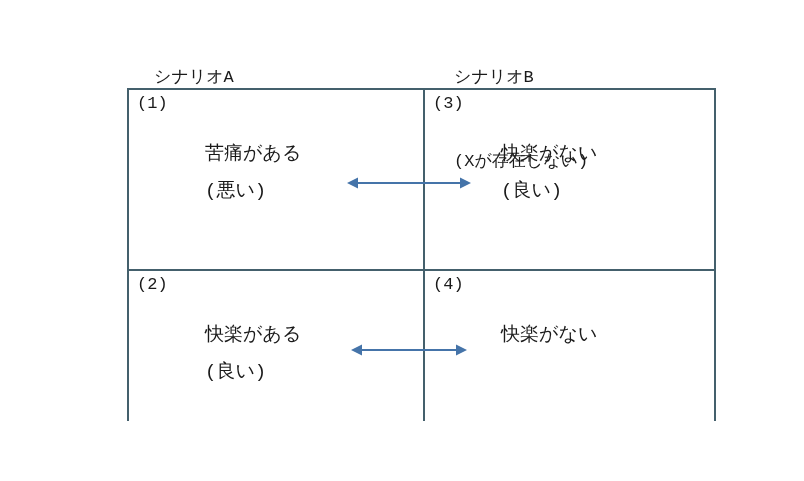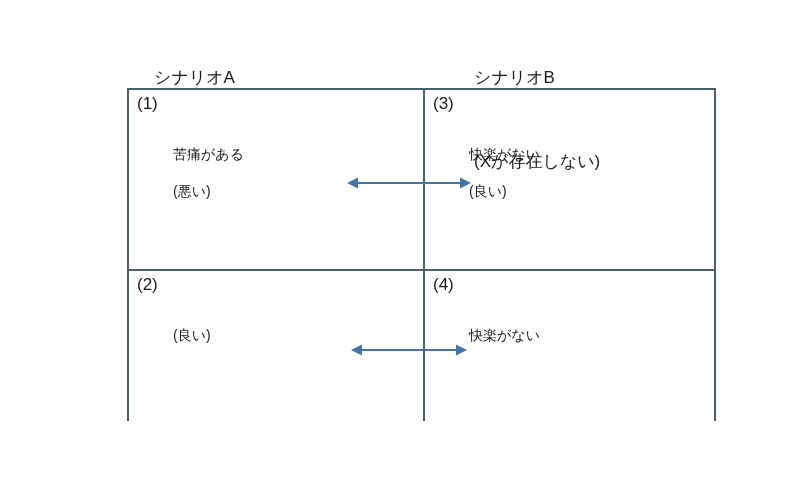--- a/index.html
+++ b/index.html
@@ -2,33 +2,33 @@
 <html style="--border: #44606c; --arrow: #4574a9; --text: #1a1a1a;"><head>
 <meta charset="utf-8">
 <style>
   * { margin: 0; padding: 0; box-sizing: border-box; }
   html, body { background: #ffffff; }
   #canvas {
     position: relative;
     width: 804px;
     height: 421px;
     background: #ffffff;
-    font-family: Liberation Sans, sans-serif;
+    font-family: Liberation Mono, monospace;
     color: var(--text, #1a1a1a);
     overflow: hidden;
   }
   .col-header {
     position: absolute;
     top: 8px;
     font-size: 17px;
     line-height: 28px;
     white-space: pre;
   }
   #col-header-a { left: 154px; }
-  #col-header-b { left: 474px; }
+  #col-header-b { left: 454px; }
 
   .matrix {
     position: absolute;
     left: 127px;
     top: 88px;
     width: 589px;
     height: 349px;
     border: 2px solid var(--border, #44606c);
   }
   .v-divider {
@@ -52,22 +52,22 @@
   #cell-3 { left: 296px; top: 0;     width: 289px; height: 179px; }
   #cell-2 { left: 0;     top: 181px; width: 294px; height: 164px; }
   #cell-4 { left: 296px; top: 181px; width: 289px; height: 164px; }
 
   .cell-number {
     margin: 2px 0 0 8px;
     font-size: 17px;
     line-height: 24px;
   }
   .cell-content {
-    margin: 20px 0 0 44px;
-    font-size: 14px;
+    margin: 20px 0 0 76px;
+    font-size: 19px;
     line-height: 37px;
   }
   .arrow {
     position: absolute;
     overflow: visible;
   }
   .arrow line    { stroke: var(--arrow, #4574a9); stroke-width: 2; }
   .arrow polygon { fill: var(--arrow, #4574a9); }
   #arrow-top    { left: 346px; top: 172px; }
   #arrow-bottom { left: 350px; top: 339px; }
@@ -101,20 +101,21 @@
       <div class="cell-number">(3)</div>
       <div class="cell-content">
         <div>快楽がない</div>
         <div>(良い)</div>
       </div>
     </div>
 
     <div class="cell" id="cell-2">
       <div class="cell-number">(2)</div>
       <div class="cell-content">
+        <div>快楽がある</div>
         <div>(良い)</div>
       </div>
     </div>
 
     <div class="cell" id="cell-4">
       <div class="cell-number">(4)</div>
       <div class="cell-content">
         <div>快楽がない</div>
       </div>
     </div>

